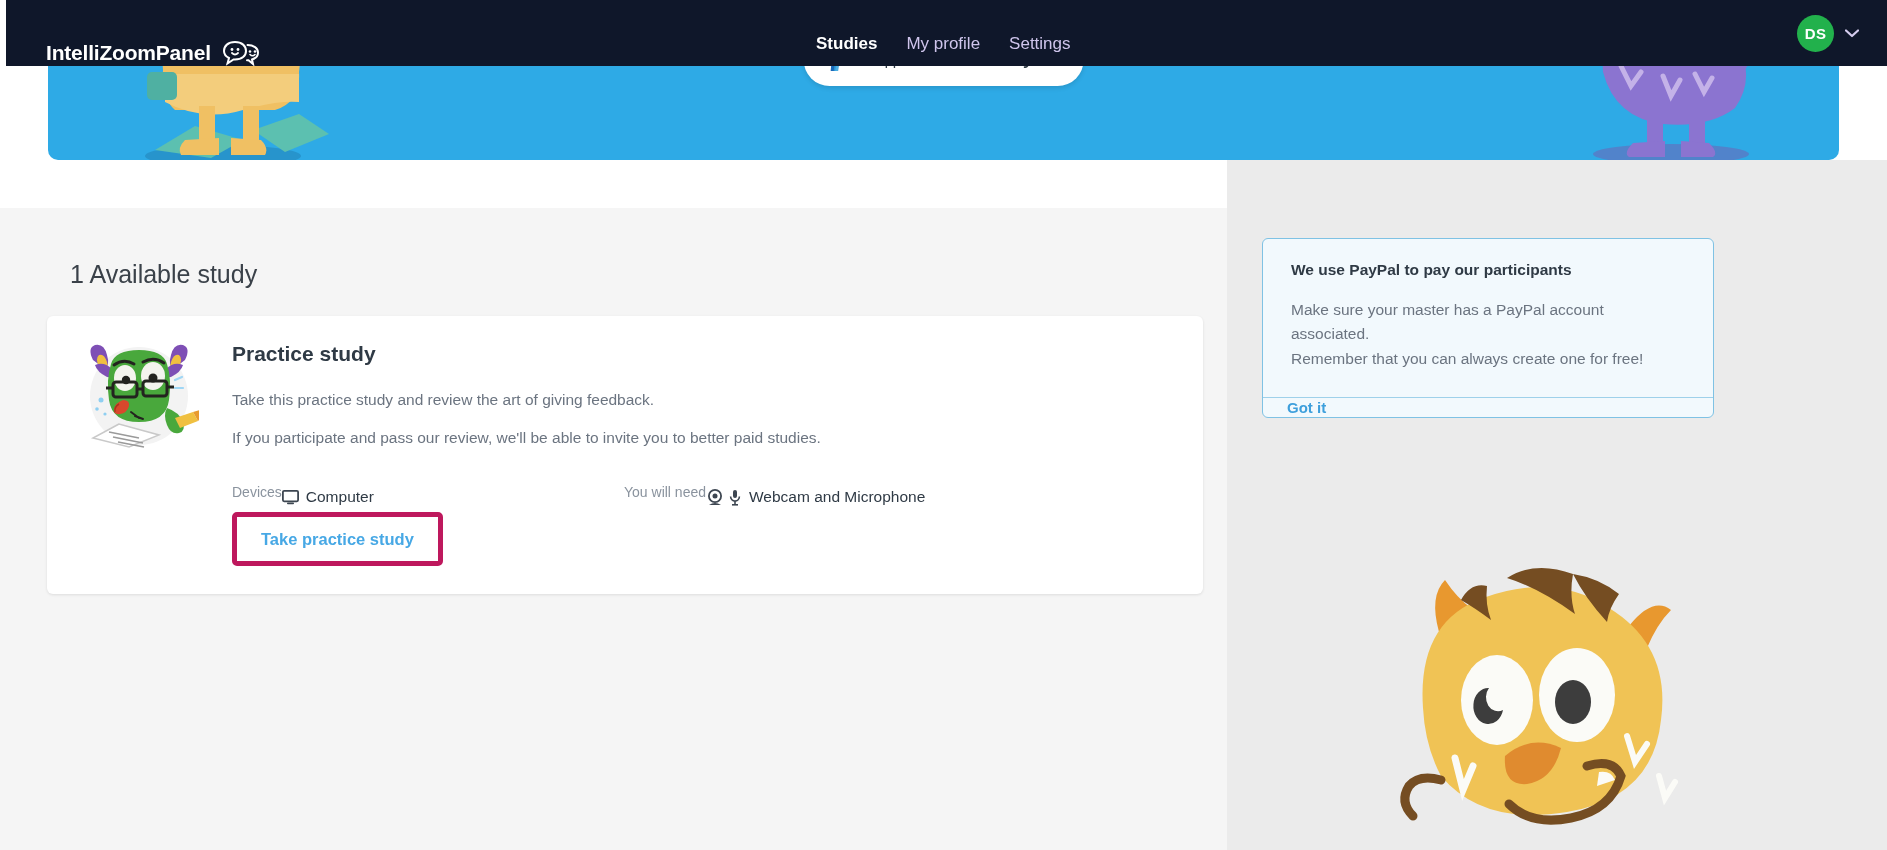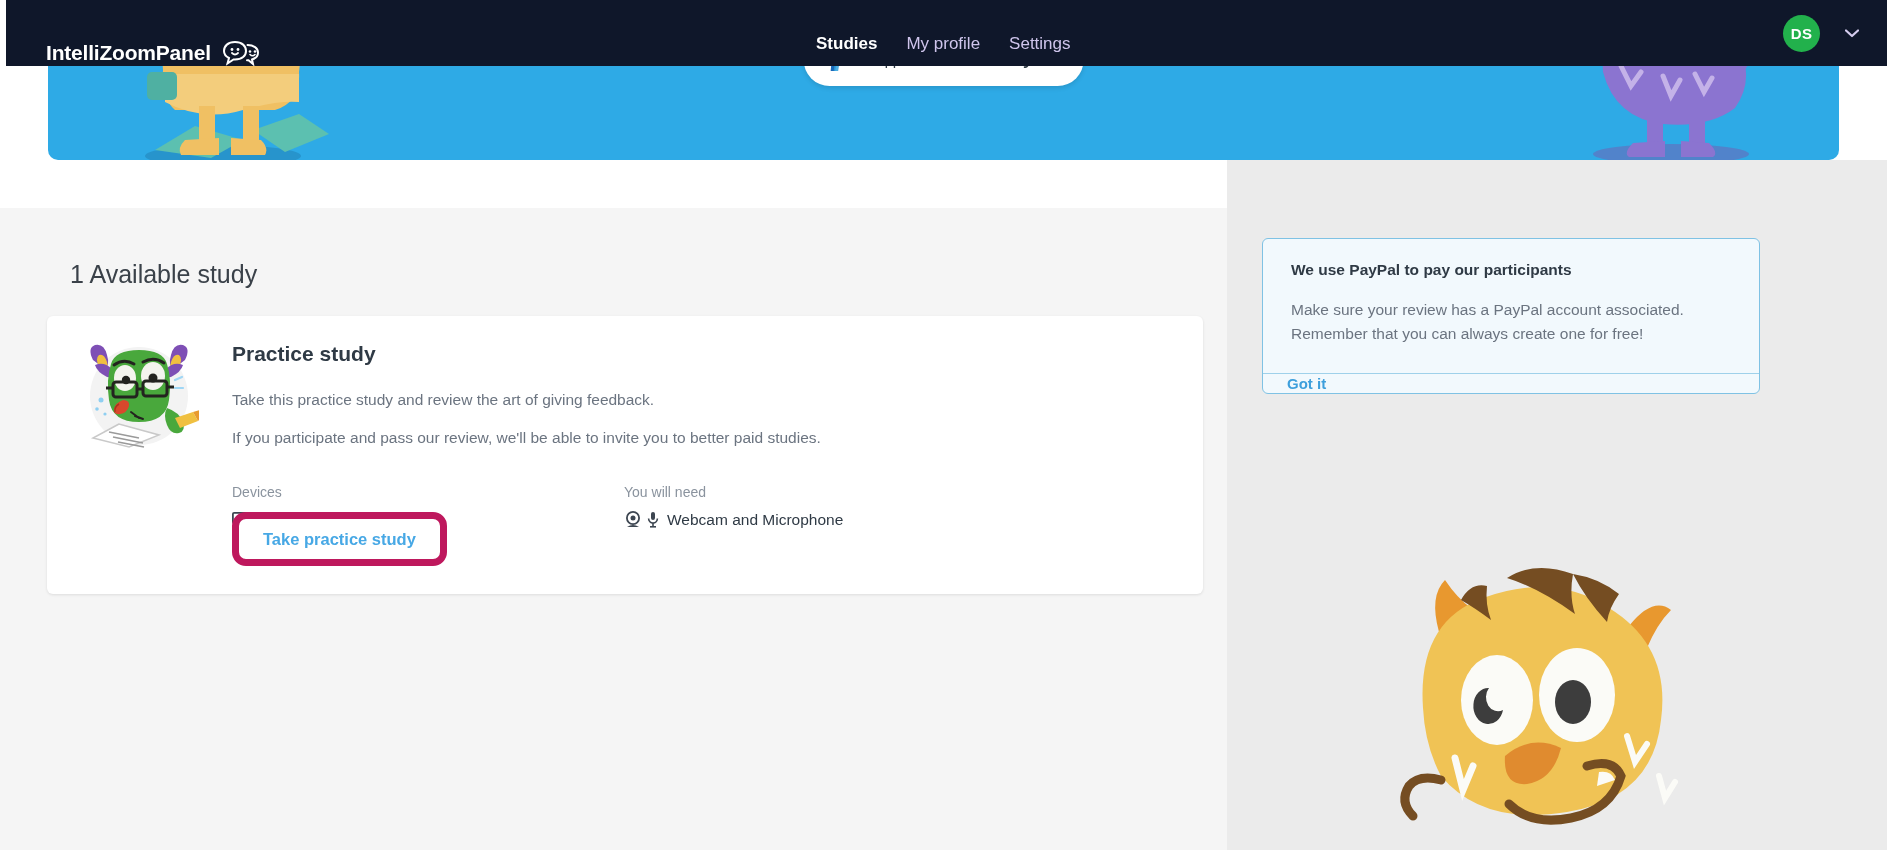--- a/index.html
+++ b/index.html
@@ -35,21 +35,21 @@
     height: 66px; display: flex; align-items: center; gap: 29px;
   }
   .nav-item {
     font-size: 17px; color: #cfc5ec; text-decoration: none;
     font-weight: 400; white-space: nowrap; cursor: pointer;
   }
   .nav-item.active { color: #ffffff; font-weight: 700; }
 
   .user-menu {
     position: absolute; right: 34px; top: 0; height: 66px;
-    display: flex; align-items: center; gap: 25px; cursor: pointer;
+    display: flex; align-items: center; gap: 11px; cursor: pointer;
   }
   .avatar {
     width: 37px; height: 37px; border-radius: 50%;
     background: #22b14c; color: #ffffff;
     display: flex; align-items: center; justify-content: center;
     font-size: 15px; font-weight: 600; letter-spacing: .3px;
   }
   .chev { display: block; }
 
   
@@ -100,42 +100,42 @@
     width: 120px; height: 110px;
   }
   .study-content { position: absolute; left: 185px; top: 26px; right: 30px; }
   .study-title {
     font-size: 21px; font-weight: 700; color: #2f3a45; margin-bottom: 24px;
   }
   .study-desc {
     font-size: 15.5px; color: #6b7480; line-height: 1.35; margin-bottom: 17px;
   }
   .meta-row { display: flex; margin-top: 35px; }
-  .meta-block { display: flex; flex-direction: column; }
+  .meta-block { display: flex; }
   .meta-block.devices { width: 392px; }
   .meta-label { font-size: 14px; color: #8a939e; margin-bottom: 11px; }
   .meta-value {
     font-size: 15.5px; color: #2f3a45; font-weight: 400;
     display: flex; align-items: center; gap: 7px; white-space: nowrap;
   }
   .meta-icons { display: flex; align-items: center; gap: 4px; }
 
   .take-btn {
     position: absolute; left: 185px; top: 196px;
     min-width: 207px; height: 54px; padding: 0 24px;
-    background: #ffffff; border: 7px solid #be185d; border-radius: 14px;
+    background: #ffffff; border: 5px solid #be185d; border-radius: 5px;
     color: #47a8e5; font-size: 16.5px; font-weight: 700;
     display: flex; align-items: center; justify-content: center;
     cursor: pointer; font-family: "Liberation Sans", sans-serif;
   }
 
   
   .paypal-card {
     position: absolute; left: 35px; top: 78px;
-    width: 498px;
+    width: 452px;
     background: #f2f9fd; border: 1px solid #7fc2e4; border-radius: 6px;
     overflow: hidden;
   }
   .pp-body { padding: 22px 28px 26px 28px; }
   .pp-title { font-size: 15.5px; font-weight: 700; color: #2f3a45; margin-bottom: 19px; }
   .pp-text { font-size: 15.5px; color: #6b7480; line-height: 1.58; }
   .pp-footer {
     border-top: 1px solid #9fd1ea;
     padding: 1px 24px; display: flex; 
   }
@@ -306,21 +306,21 @@
 
         <div class="take-btn">Take practice study</div>
       </div>
     </div>
 
     <div class="side-col">
 
       <div class="paypal-card">
         <div class="pp-body">
           <div class="pp-title">We use PayPal to pay our participants</div>
-          <div class="pp-text">Make sure your review has a PayPal account associated.</div>
+          <div class="pp-text">Make sure your master has a PayPal account associated.</div>
           <div class="pp-text">Remember that you can always create one for free!</div>
         </div>
         <div class="pp-footer">
           <a class="pp-link">Got it</a>
         </div>
       </div>
 
       <svg class="side-monster" width="330" height="310" viewBox="0 0 330 310">
         <path d="M62 92 q-10 -36 6 -52 q12 18 26 28 Z" fill="#e8982f"></path>
         <path d="M252 86 q24 -30 42 -16 q-14 14 -24 38 Z" fill="#e8982f"></path>

